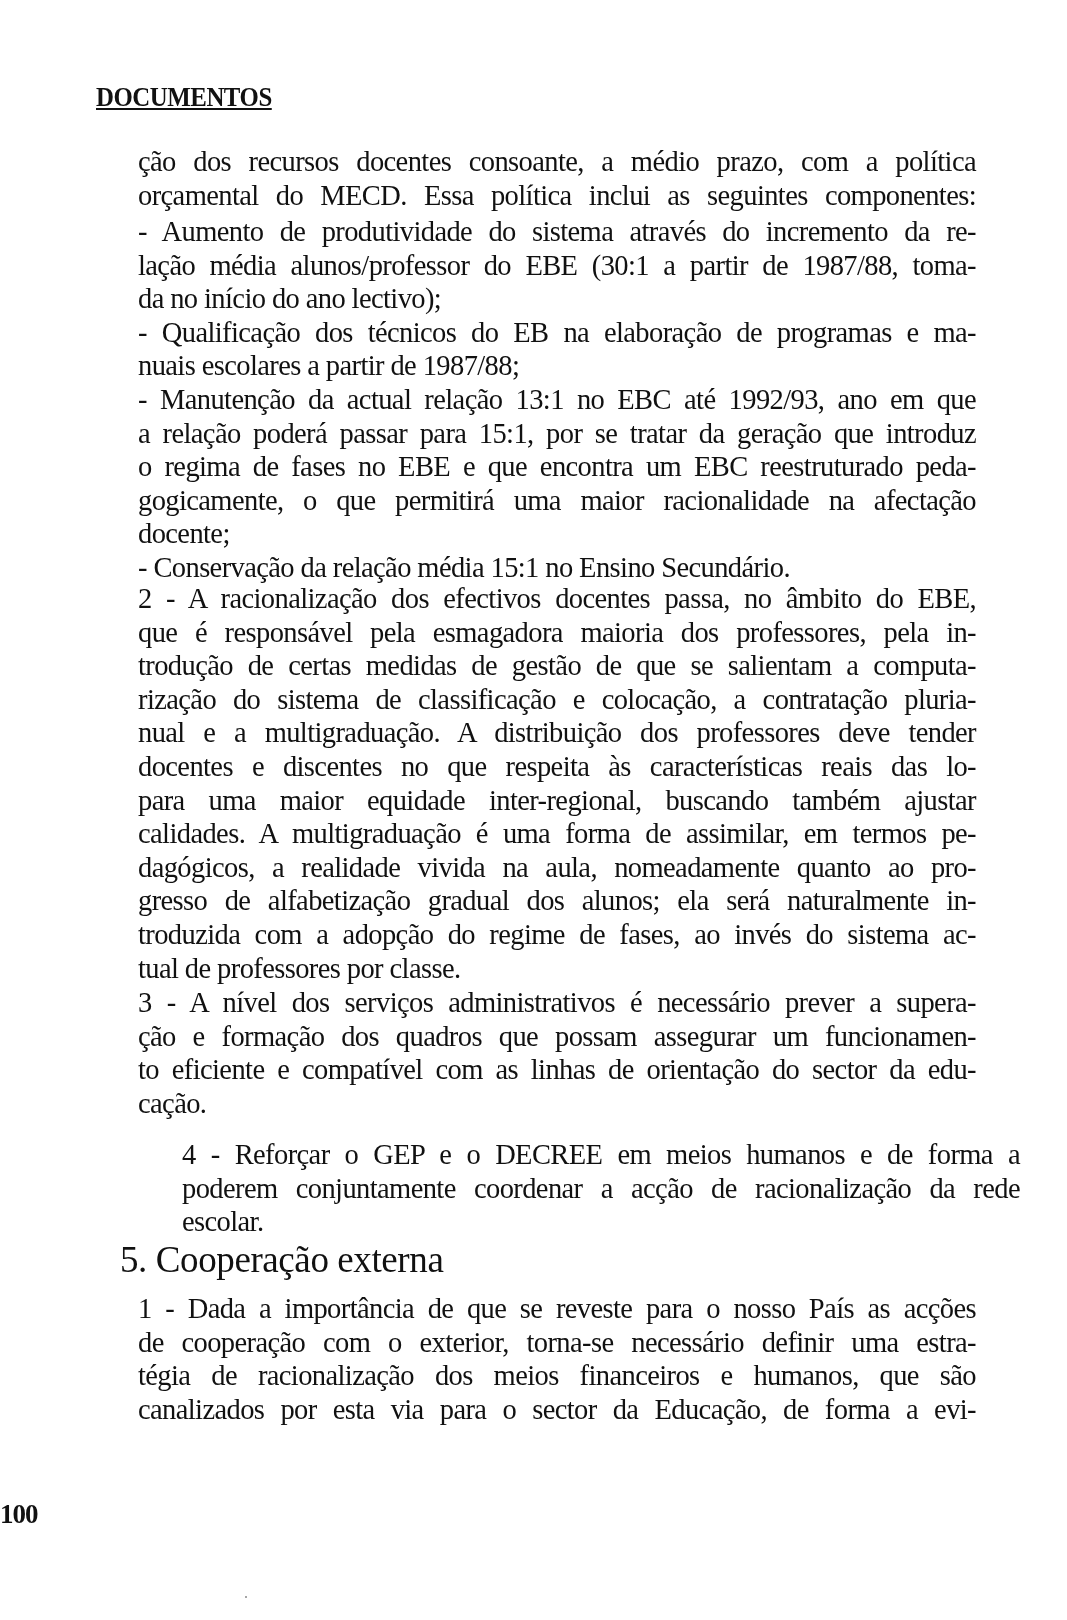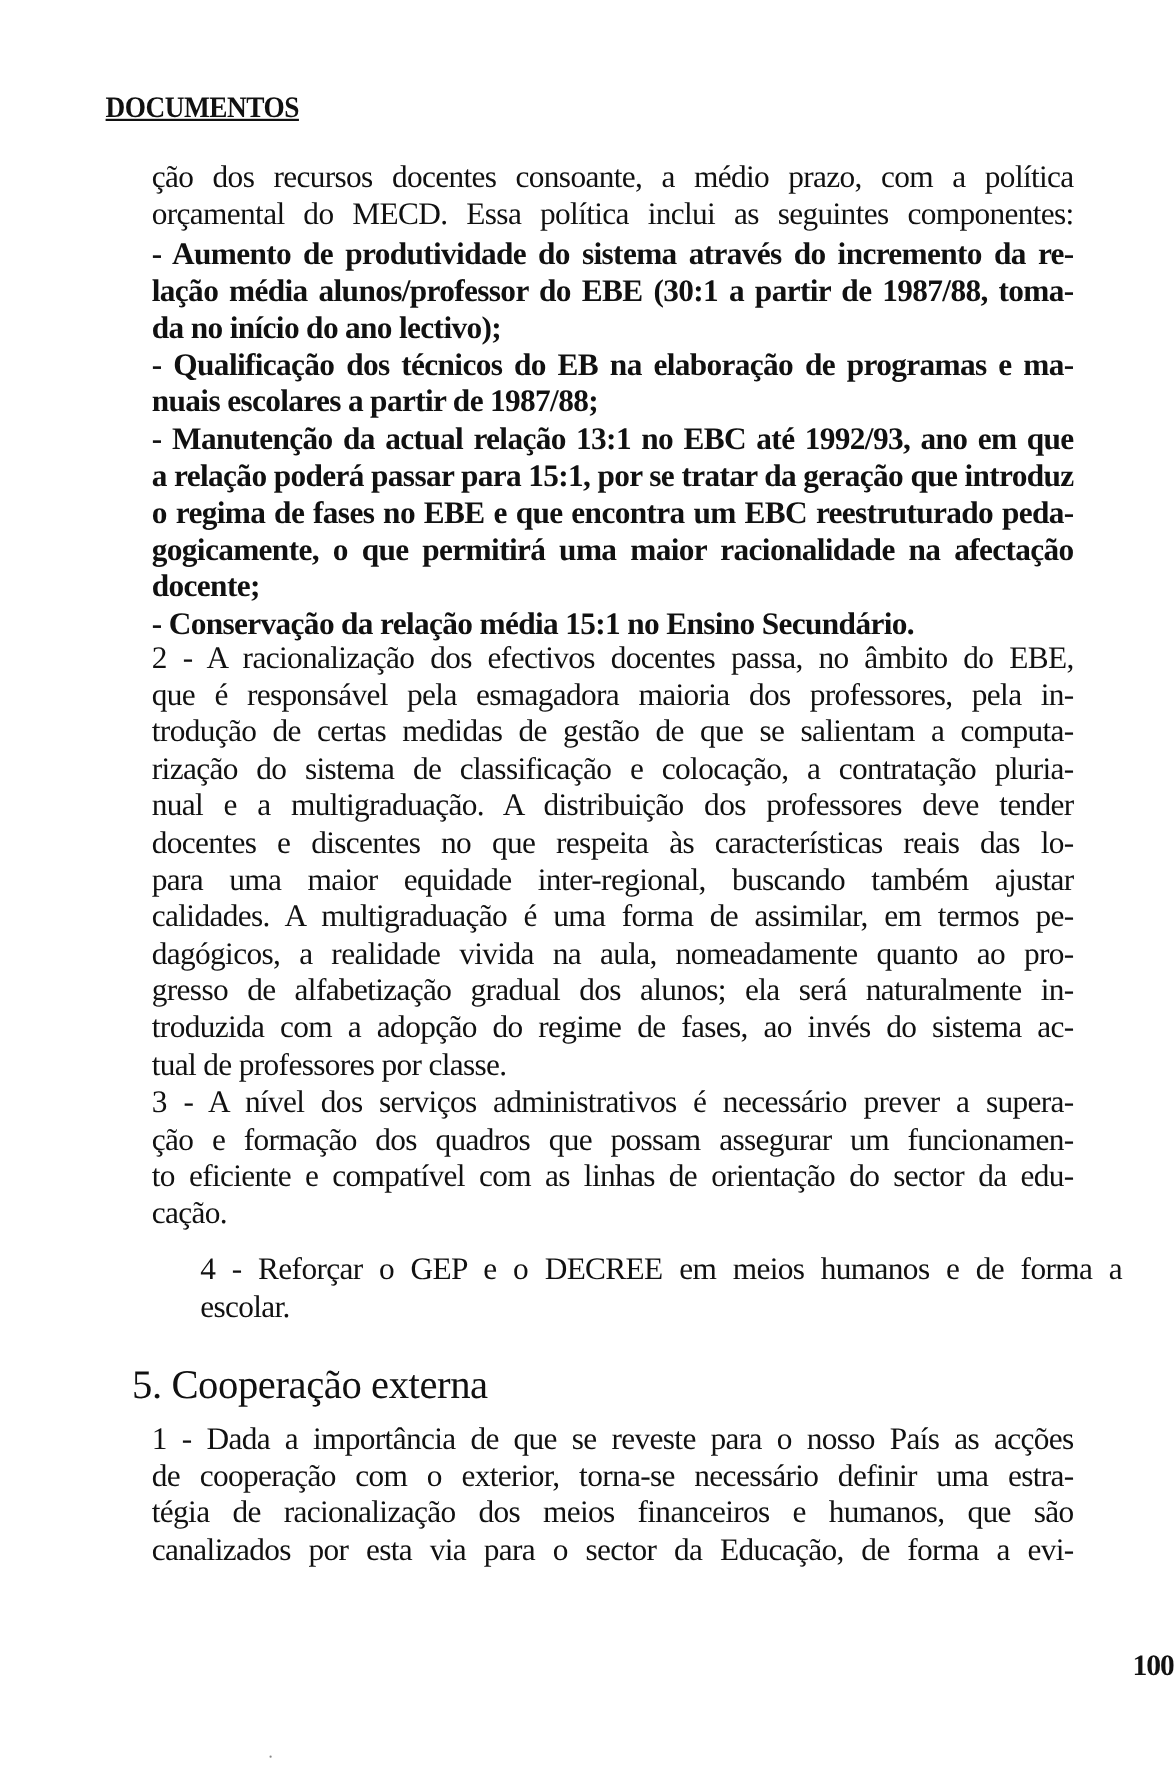--- a/index.html
+++ b/index.html
@@ -51,21 +51,21 @@
       top: 1243px;
       font-size: 37px;
       line-height: 33.6px;
       letter-spacing: -0.4px;
     }
     .page-number {
       position: absolute;
       left: 0;
       width: 1067px;
       top: 1499px;
-      text-align: right;
+      text-align: left;
       font-size: 27px;
       font-weight: bold;
       letter-spacing: -1px;
     }
     .speck {
       position: absolute;
       left: 245px;
       top: 1596px;
       width: 2px;
       height: 2px;
@@ -78,21 +78,21 @@
 
 <div>
 
   <div class="header">DOCUMENTOS</div>
 
   <div class="block" style="top:134px;margin-top:11px;">
     <span class="line">ção dos recursos docentes consoante, a médio prazo, com a política</span>
     <span class="line">orçamental do MECD. Essa política inclui as seguintes componentes:</span>
   </div>
 
-  <div class="block" style="top:215px;font-weight:bold;">
+  <div class="block" style="top:215px;">
     <span class="line">- Aumento de produtividade do sistema através do incremento da re-</span>
     <span class="line">lação média alunos/professor do EBE (30:1 a partir de 1987/88, toma-</span>
     <span class="line last">da no início do ano lectivo);</span>
     <span class="line">- Qualificação dos técnicos do EB na elaboração de programas e ma-</span>
     <span class="line last">nuais escolares a partir de 1987/88;</span>
     <span class="line">- Manutenção da actual relação 13:1 no EBC até 1992/93, ano em que</span>
     <span class="line">a relação poderá passar para 15:1, por se tratar da geração que introduz</span>
     <span class="line">o regima de fases no EBE e que encontra um EBC reestruturado peda-</span>
     <span class="line">gogicamente, o que permitirá uma maior racionalidade na afectação</span>
     <span class="line last">docente;</span>
@@ -116,20 +116,21 @@
 
   <div class="block" style="top:986px;">
     <span class="line">3 - A nível dos serviços administrativos é necessário prever a supera-</span>
     <span class="line">ção e formação dos quadros que possam assegurar um funcionamen-</span>
     <span class="line">to eficiente e compatível com as linhas de orientação do sector da edu-</span>
     <span class="line last">cação.</span>
   </div>
 
   <div class="block" style="top:1138px;margin-left:44px;">
     <span class="line">4 - Reforçar o GEP e o DECREE em meios humanos e de forma a</span>
+    <span class="line">poderem conjuntamente coordenar a acção de racionalização da rede</span>
     <span class="line last">escolar.</span>
   </div>
 
   <div class="section-title">5. Cooperação externa</div>
 
   <div class="block" style="top:1292px;">
     <span class="line">1 - Dada a importância de que se reveste para o nosso País as acções</span>
     <span class="line">de cooperação com o exterior, torna-se necessário definir uma estra-</span>
     <span class="line">tégia de racionalização dos meios financeiros e humanos, que são</span>
     <span class="line">canalizados por esta via para o sector da Educação, de forma a evi-</span>

